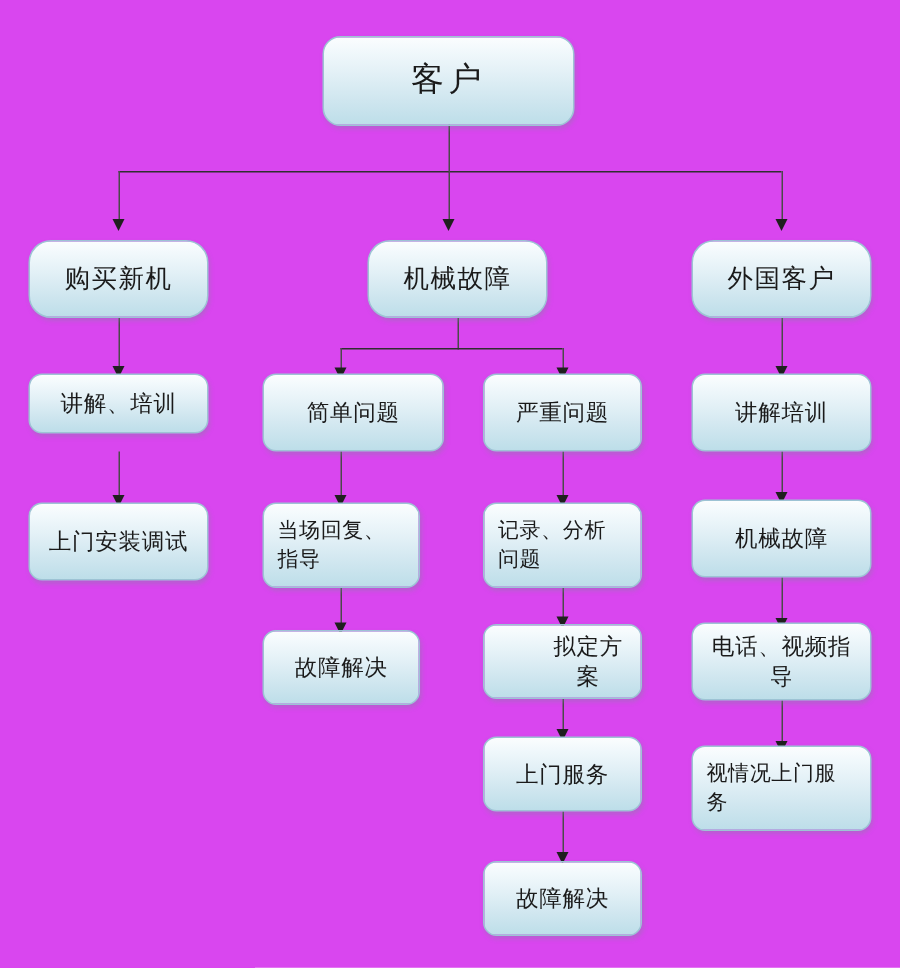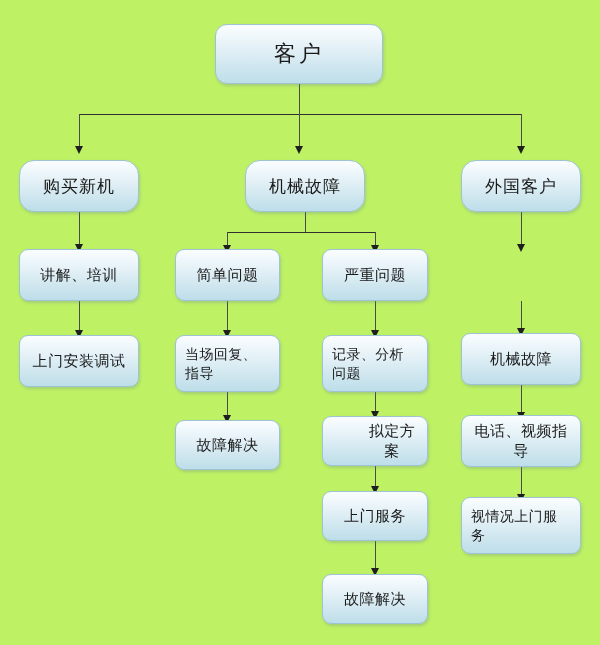--- a/index.html
+++ b/index.html
@@ -5,21 +5,21 @@
 <style>
   html,body{margin:0;padding:0;}
   body{
     background:#ffffff;
     font-family:"DejaVu Sans","Liberation Sans",sans-serif;
   }
   #canvas{
     position:relative;
     width:600px;
     height:645px;
-    background:#bef264;
+    background:#d946ef;
     overflow:hidden;
   }
   
   .node{
     position:absolute;
     box-sizing:border-box;
     border:1px solid #9dc3d4;
     border-radius:9px;
     background:linear-gradient(to bottom,
         #fbfdfe 0%,
@@ -150,29 +150,29 @@
   </div>
 
   <div class="node lvl2" style="left:245px; top:160px; width:120px; height:52px;">
     <span class="txt">机械故障</span>
   </div>
 
   <div class="node lvl2" style="left:461px; top:160px; width:120px; height:52px;justify-content:center;">
     <span class="txt">外国客户</span>
   </div>
 
-  <div class="node" style="left:19px; top:249px; width:120px; height:52px;">
+  <div class="node" style="left:19px; top:249px; width:120px; height:40px;">
     <span class="txt">讲解、培训</span>
   </div>
 
   <div class="node" style="left:19px; top:335px; width:120px; height:52px;">
     <span class="txt">上门安装调试</span>
   </div>
 
-  <div class="node" style="left:175px; top:249px; width:105px; height:52px;">
+  <div class="node" style="left:175px; top:249px; width:121px; height:52px;">
     <span class="txt">简单问题</span>
   </div>
 
   <div class="node wrap" style="left:175px; top:335px; width:105px; height:57px;">
     <span class="txt">当场回复、指导</span>
   </div>
 
   <div class="node" style="left:175px; top:420px; width:105px; height:50px;">
     <span class="txt">故障解决</span>
   </div>
@@ -190,20 +190,23 @@
   </div>
 
   <div class="node" style="left:322px; top:491px; width:106px; height:50px;">
     <span class="txt">上门服务</span>
   </div>
 
   <div class="node" style="left:322px; top:574px; width:106px; height:50px;">
     <span class="txt">故障解决</span>
   </div>
 
+  <div class="node" style="left:461px; top:249px; width:120px; height:52px;">
+    <span class="txt">讲解培训</span>
+  </div>
 
   <div class="node" style="left:461px; top:333px; width:120px; height:52px;">
     <span class="txt">机械故障</span>
   </div>
 
   <div class="node" style="left:461px; top:415px; width:120px; height:52px;">
     <span class="txt">电话、视频指导</span>
   </div>
 
   <div class="node wrap" style="left:461px; top:497px; width:120px; height:57px;">

